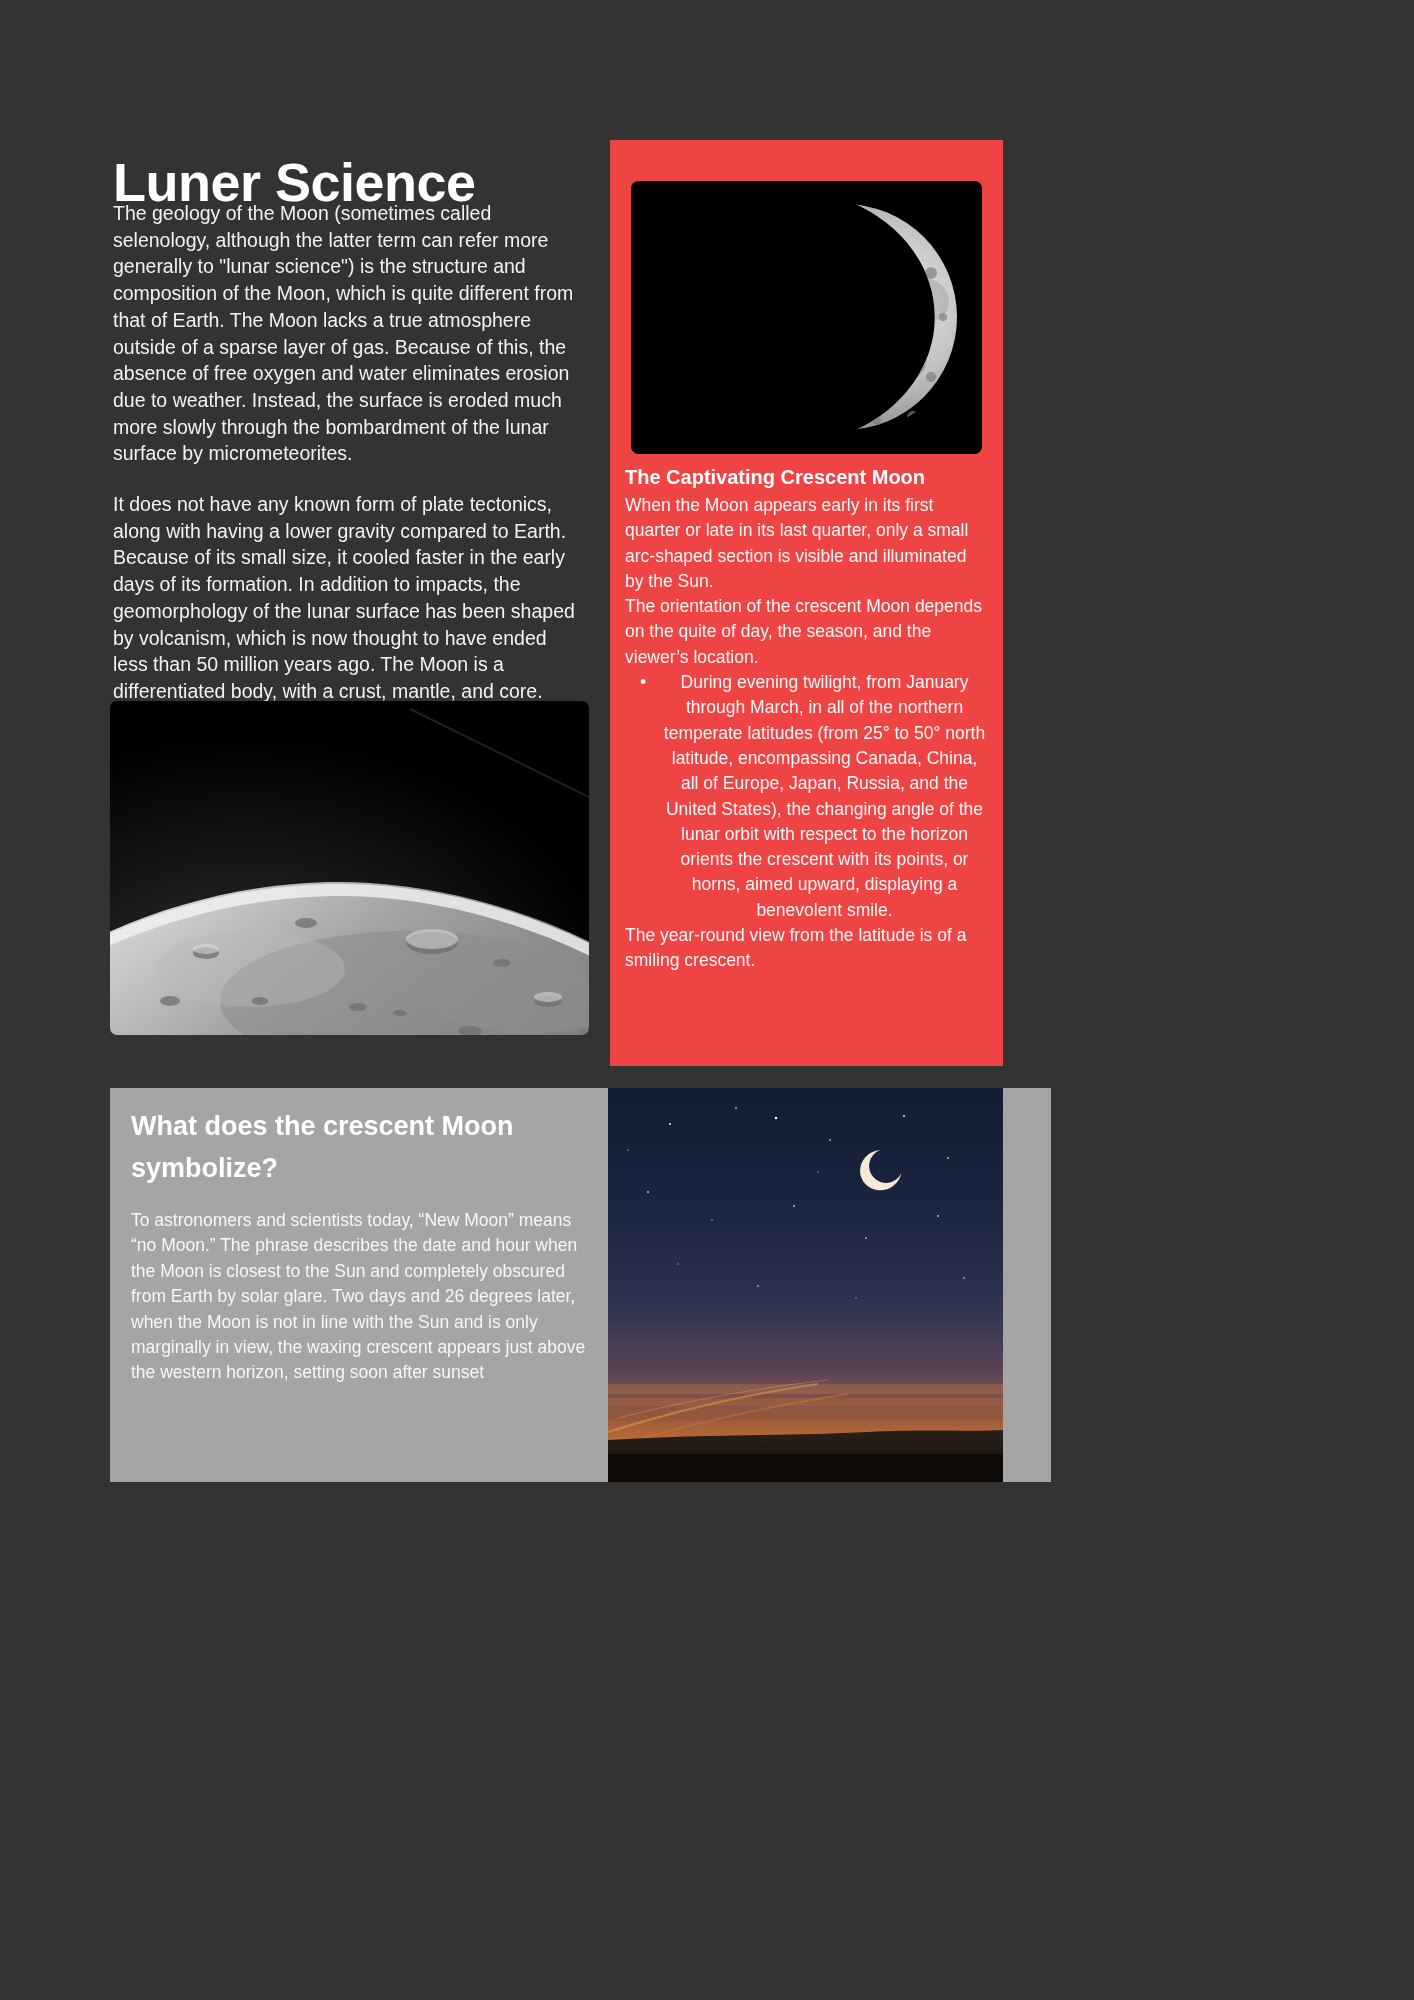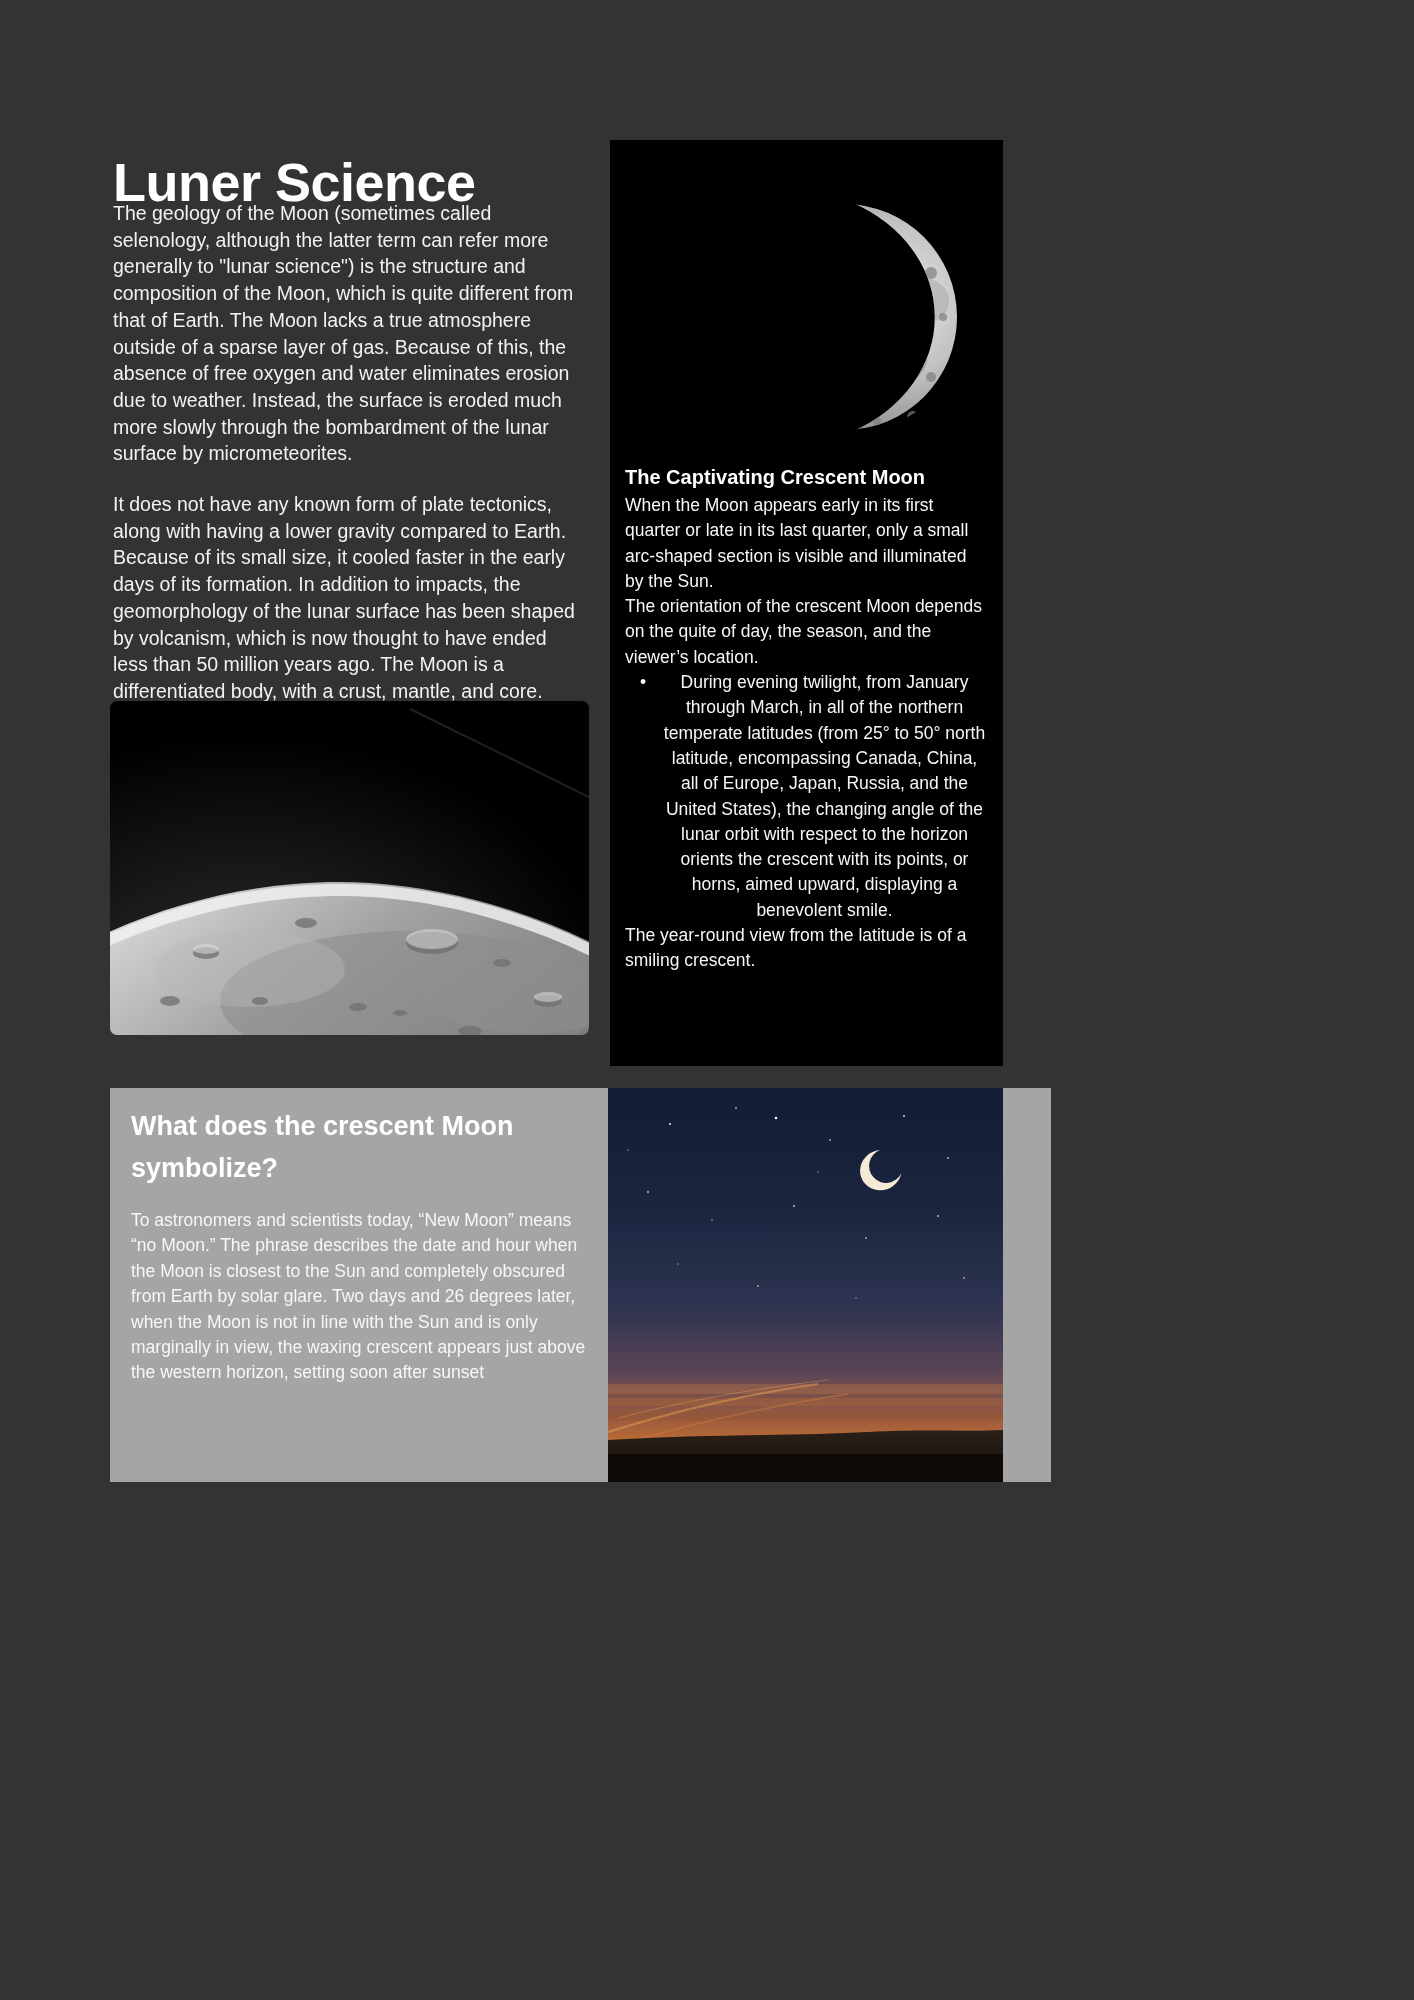--- a/index.html
+++ b/index.html
@@ -68,21 +68,21 @@
     overflow: hidden;
   }
 
   
   .right-card {
     position: absolute;
     left: 610px;
     top: 140px;
     width: 393px;
     height: 926px;
-    background: #000000;
+    background: #ef4444;
   }
   .right-card .card-img {
     position: absolute;
     left: 21px;
     top: 41px;
     width: 351px;
     height: 273px;
     border-radius: 8px;
     overflow: hidden;
     background: #000;

